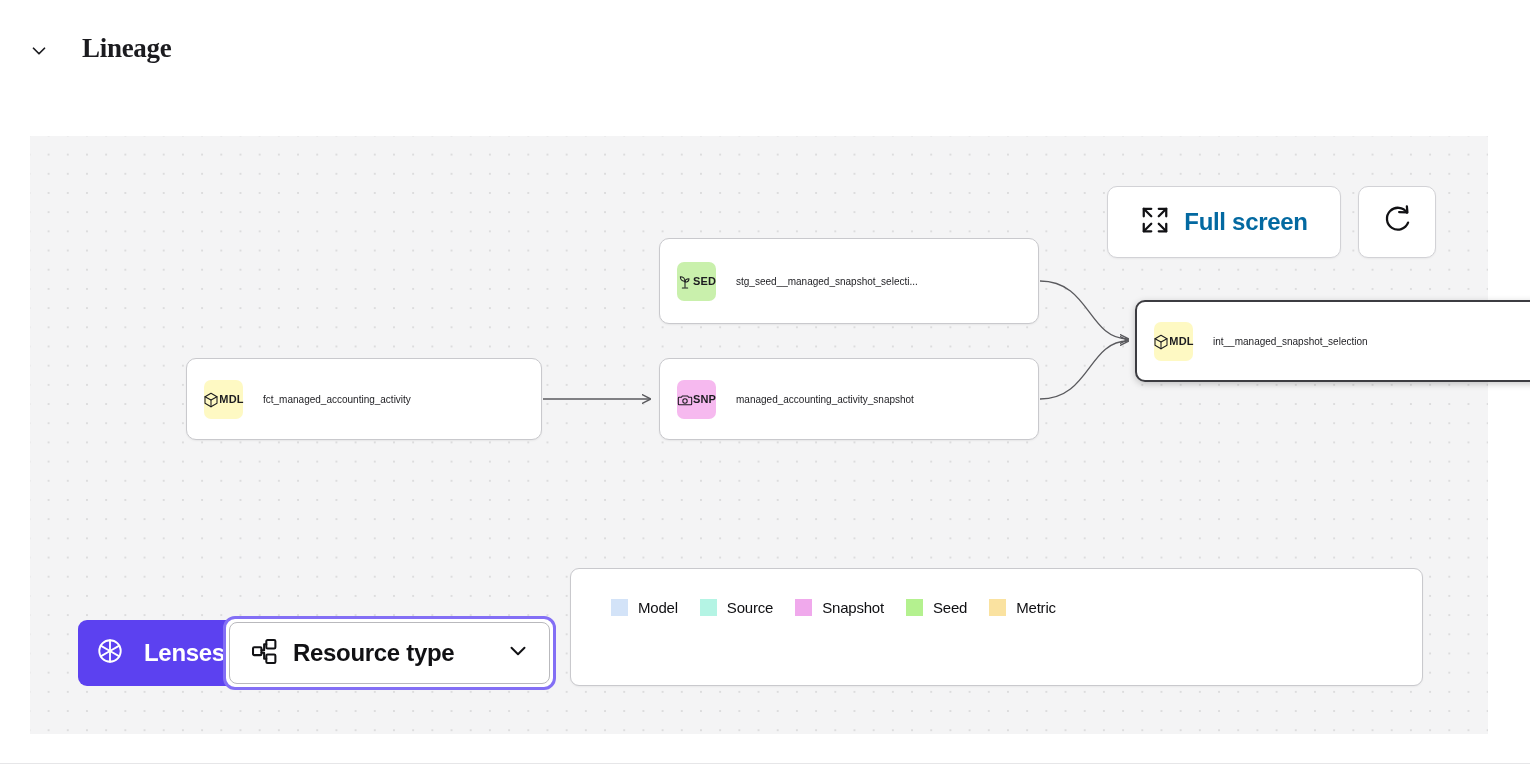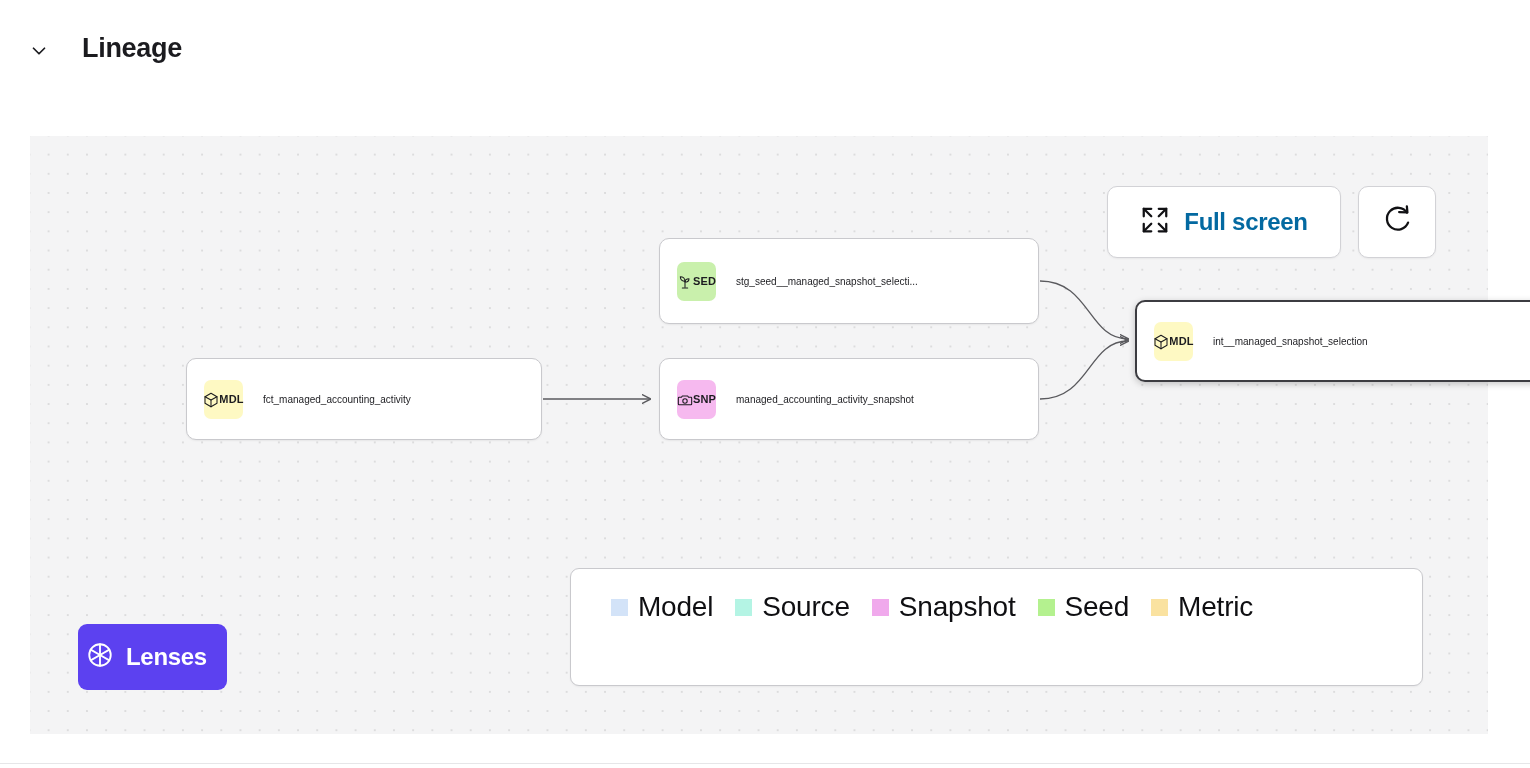--- a/index.html
+++ b/index.html
@@ -10,20 +10,21 @@
     overflow: hidden;
   }
 
   
   .lineage-header {
     position: absolute;
     left: 0; top: 0;
     width: 1530px; height: 100px;
     display: flex;
     align-items: center;
+    font-family: Liberation Serif, serif;
   }
   .collapse-chevron {
     position: absolute;
     left: 26px; top: 38px;
     width: 26px; height: 26px;
     display: flex; align-items: center; justify-content: center;
     cursor: pointer;
   }
   .collapse-chevron svg { display: block; }
   .lineage-title {
@@ -141,24 +142,24 @@
   .bottom-toolbar {
     position: absolute;
     left: 48px; bottom: 44px;
     display: flex;
     align-items: center;
   }
   .lenses-btn {
     background: #5c41f0;
     border-radius: 9px;
     height: 66px;
-    padding: 0 20px 0 8px;
-    display: flex;
-    align-items: center;
-    gap: 12px;
+    padding: 0 20px 0 18px;
+    display: flex;
+    align-items: center;
+    gap: 20px;
     cursor: pointer;
     position: relative;
     z-index: 1;
   }
   .lenses-label {
     color: #ffffff;
     font-size: 24px;
     font-weight: 700;
     letter-spacing: -0.3px;
   }
@@ -215,21 +216,21 @@
     display: flex;
     align-items: center;
     margin-right: 22px;
   }
   .legend-swatch {
     width: 17px; height: 17px;
     flex: none;
     margin-right: 10px;
   }
   .legend-text {
-    font-size: 28px;
+    font-size: 15px;
     letter-spacing: -0.2px;
     color: #0f0f12;
     white-space: nowrap;
   }
 
   
   .page-divider {
     position: absolute;
     left: 0; top: 763px;
     width: 1530px; height: 1px;
@@ -357,20 +358,39 @@
           <line x1="20" y1="7.4" x2="12" y2="12"></line>
           <line x1="20" y1="16.6" x2="12" y2="12"></line>
           <line x1="12" y1="21.2" x2="12" y2="12"></line>
           <line x1="4" y1="16.6" x2="12" y2="12"></line>
           <line x1="4" y1="7.4" x2="12" y2="12"></line>
         </svg>
       </span>
       <span class="lenses-label">Lenses</span>
     </div>
 
+    <div class="resource-select">
+      <div class="resource-select-inner">
+        <span>
+          <svg width="29" height="29" viewBox="0 0 24 24" fill="none" stroke="#111114" stroke-width="1.7" stroke-linecap="round" stroke-linejoin="round">
+            <rect x="13.5" y="2.5" width="7.5" height="7" rx="1"></rect>
+            <rect x="13.5" y="14.5" width="7.5" height="7" rx="1"></rect>
+            <rect x="2.5" y="8.5" width="7" height="6.5" rx="1"></rect>
+            <path d="M9.5 11 h2.2 v-5 h1.8"></path>
+            <path d="M9.5 13 h2.2 v5 h1.8"></path>
+          </svg>
+        </span>
+        <span class="resource-label">Resource type</span>
+        <span>
+          <svg width="26" height="26" viewBox="0 0 24 24" fill="none" stroke="#111114" stroke-width="1.8" stroke-linecap="round" stroke-linejoin="round">
+            <polyline points="6 9 12 15 18 9"></polyline>
+          </svg>
+        </span>
+      </div>
+    </div>
   </div>
 
   <div class="legend">
     <div class="legend-row row1">
       <div class="legend-item">
         <span class="legend-swatch" style="background: rgb(211, 227, 248);"></span>
         <span class="legend-text">Model</span>
       </div>
       <div class="legend-item">
         <span class="legend-swatch" style="background: rgb(180, 244, 228);"></span>

